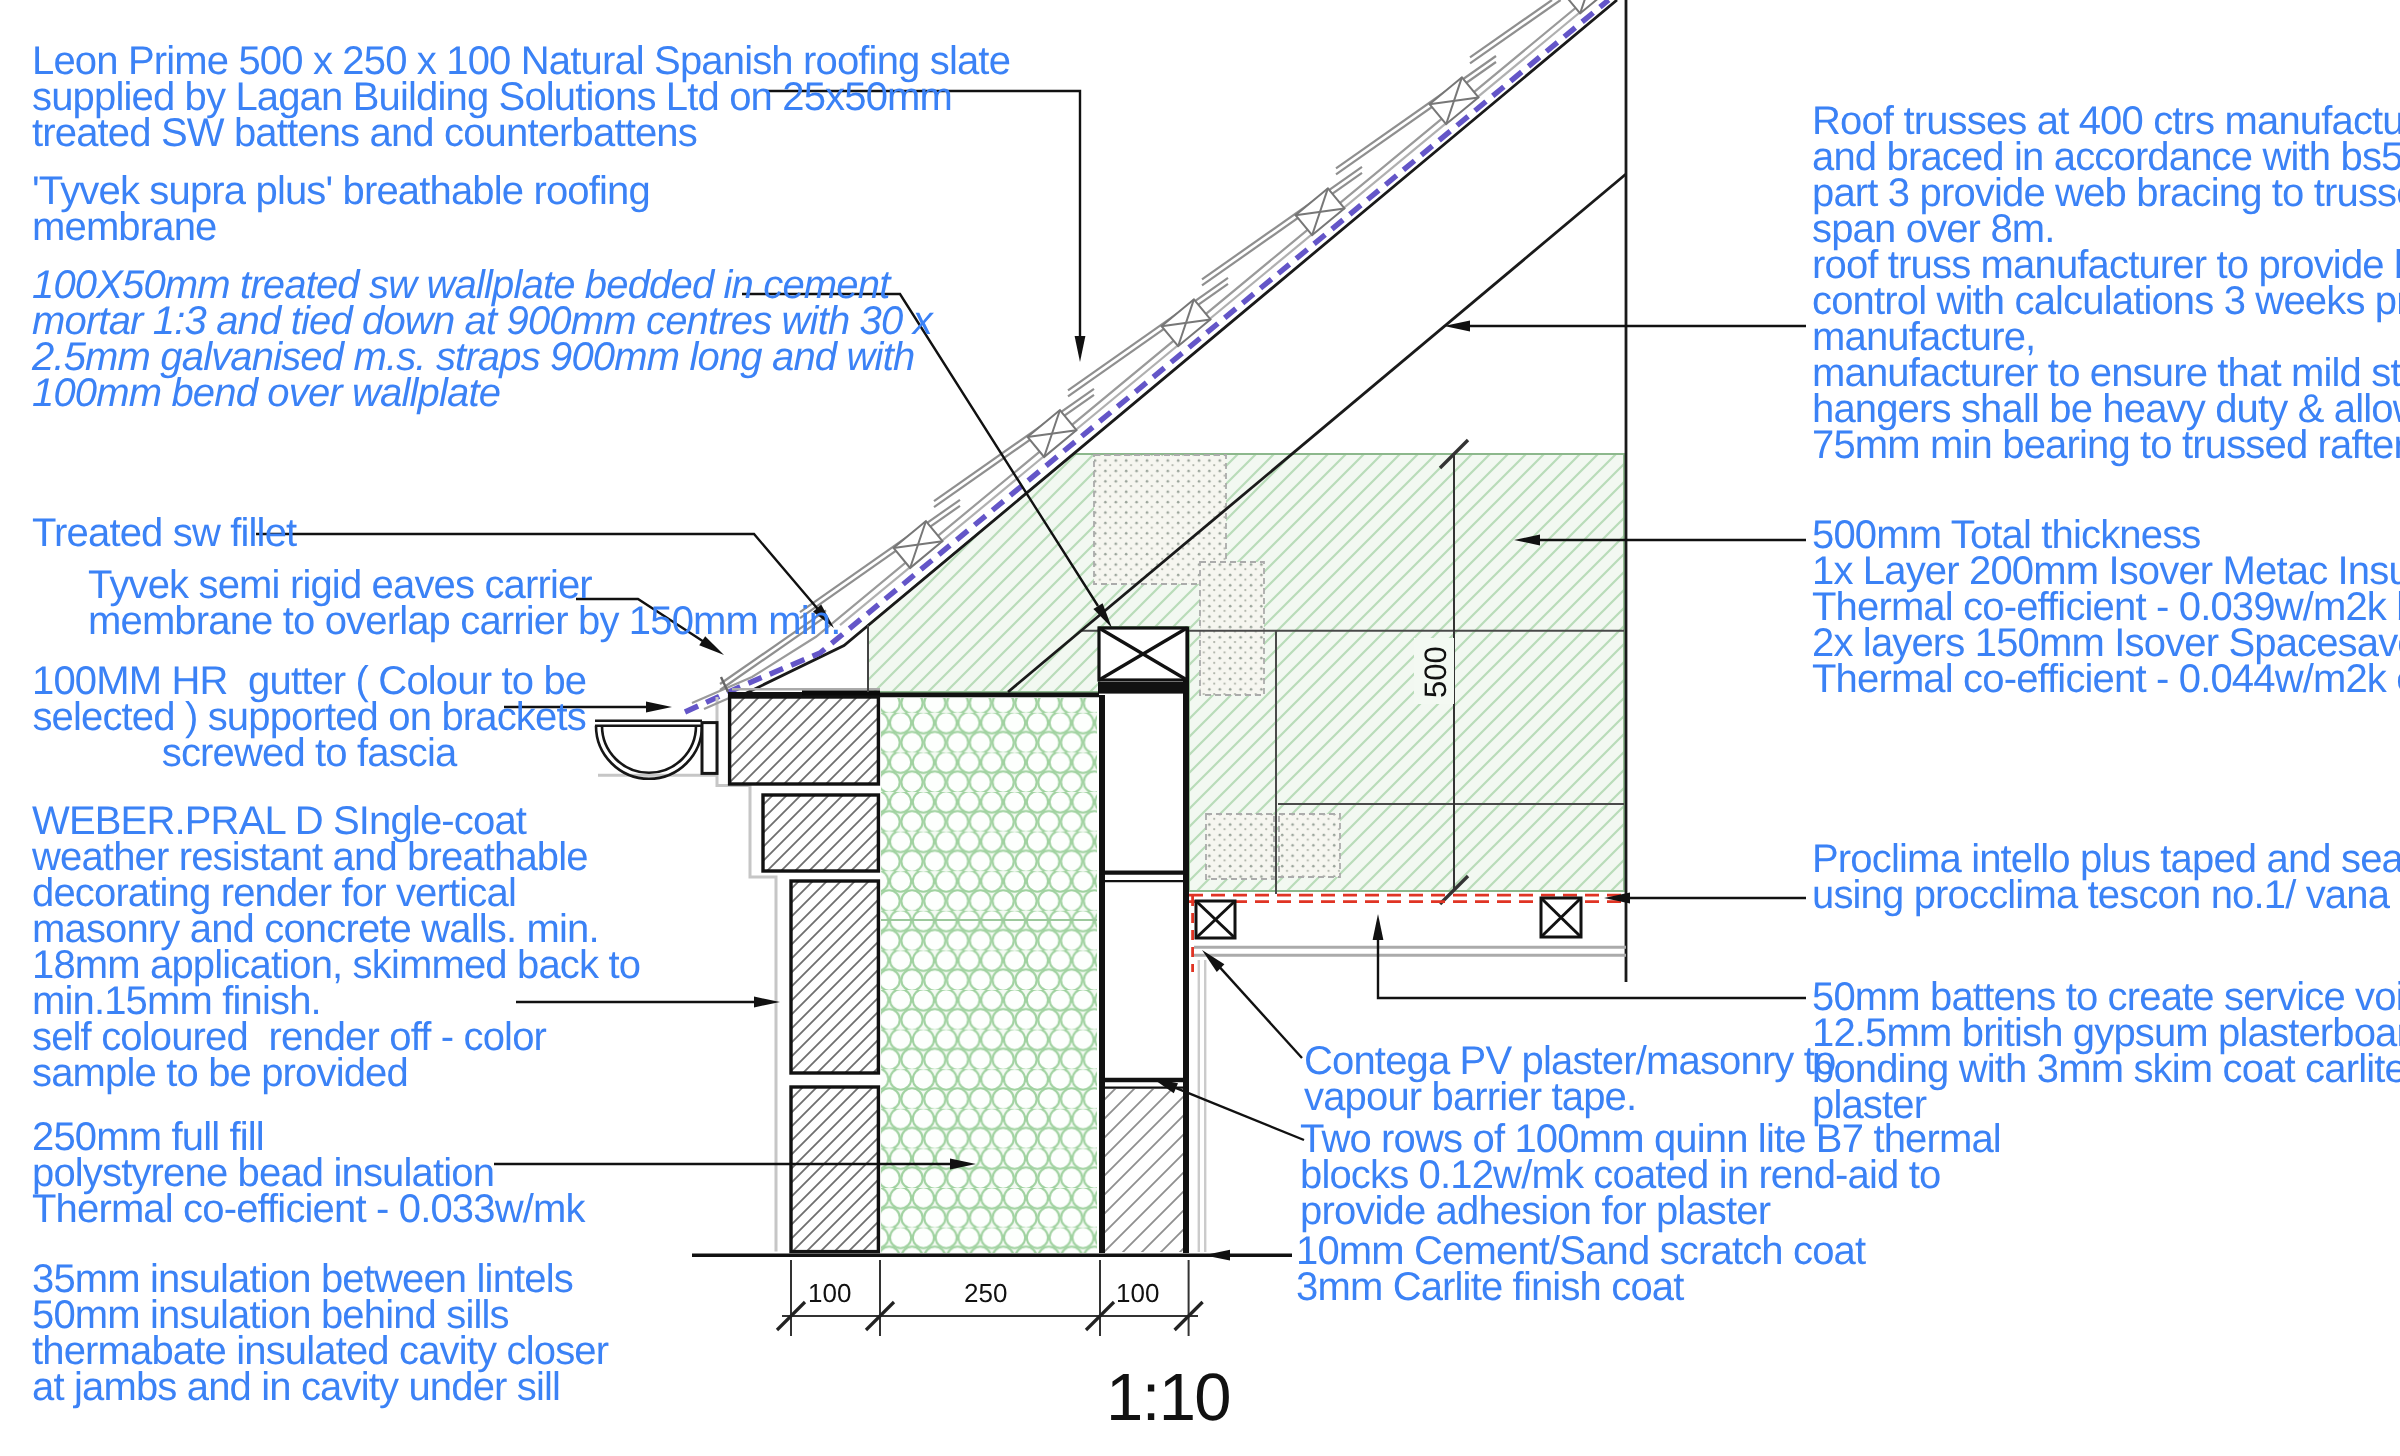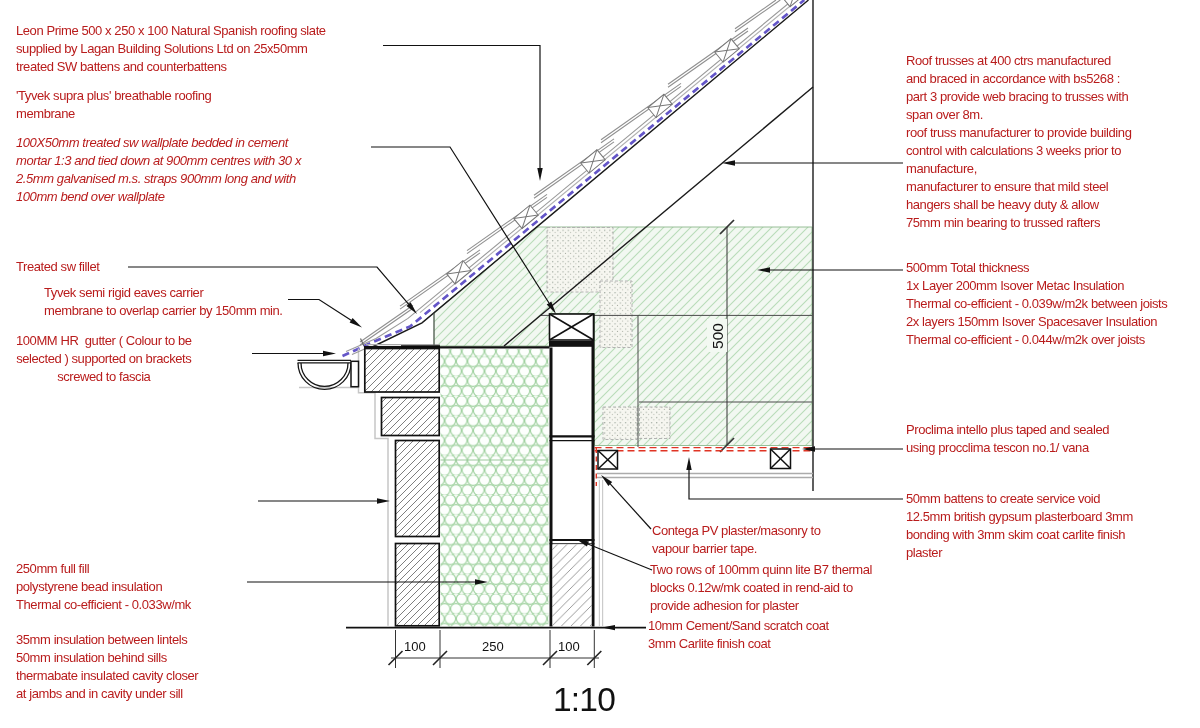--- a/index.html
+++ b/index.html
@@ -1,18 +1,18 @@
 <!DOCTYPE html>
 <html><head><meta charset="utf-8">
 <style>
 html,body{margin:0;padding:0;width:1200px;height:728px;overflow:hidden;background:#fff;
 font-family:"Liberation Sans",sans-serif;}
 #wrap{position:relative;width:1200px;height:728px;}
 svg{position:absolute;left:0;top:0;}
-.t{position:absolute;font-size:13px;line-height:18px;color:#b91c1c;white-space:pre;letter-spacing:-0.42px;}
+.t{position:absolute;font-size:20px;line-height:18px;color:#3b82f6;white-space:pre;letter-spacing:-0.42px;}
 .big{position:absolute;font-size:33.5px;color:#111;letter-spacing:-0.8px;}
 .dim{position:absolute;font-size:13px;color:#111;}
 </style></head><body>
 <div id="wrap">
 <svg width="1200" height="728" viewBox="0 0 1200 728">
 <defs>
 <pattern id="pgrn" width="9" height="9" patternUnits="userSpaceOnUse">
 <rect width="9" height="9" fill="#f2f8f1"></rect>
 <path d="M-2,11 L11,-2 M-2,2 L2,-2 M7,11 L11,7" stroke="#b9dcb9" stroke-width="1.1" fill="none"></path>
 </pattern>
@@ -280,20 +280,28 @@
 
 <div class="t" style="left:16px;top:258px;">Treated sw fillet</div>
 
 <div class="t" style="left:16px;top:284px;margin-left:28px;">Tyvek semi rigid eaves carrier
 membrane to overlap carrier by 150mm min.</div>
 
 <div class="t" style="left:16px;top:332px;text-align:center;">100MM HR  gutter ( Colour to be
 selected ) supported on brackets
 screwed to fascia</div>
 
+<div class="t" style="left:16px;top:402px;">WEBER.PRAL D SIngle-coat
+weather resistant and breathable
+decorating render for vertical
+masonry and concrete walls. min.
+18mm application, skimmed back to
+min.15mm finish.
+self coloured  render off - color
+sample to be provided</div>
 
 <div class="t" style="left:16px;top:559.5px;">250mm full fill
 polystyrene bead insulation
 Thermal co-efficient - 0.033w/mk</div>
 
 <div class="t" style="left:16px;top:630.5px;">35mm insulation between lintels
 50mm insulation behind sills
 thermabate insulated cavity closer
 at jambs and in cavity under sill</div>
 

